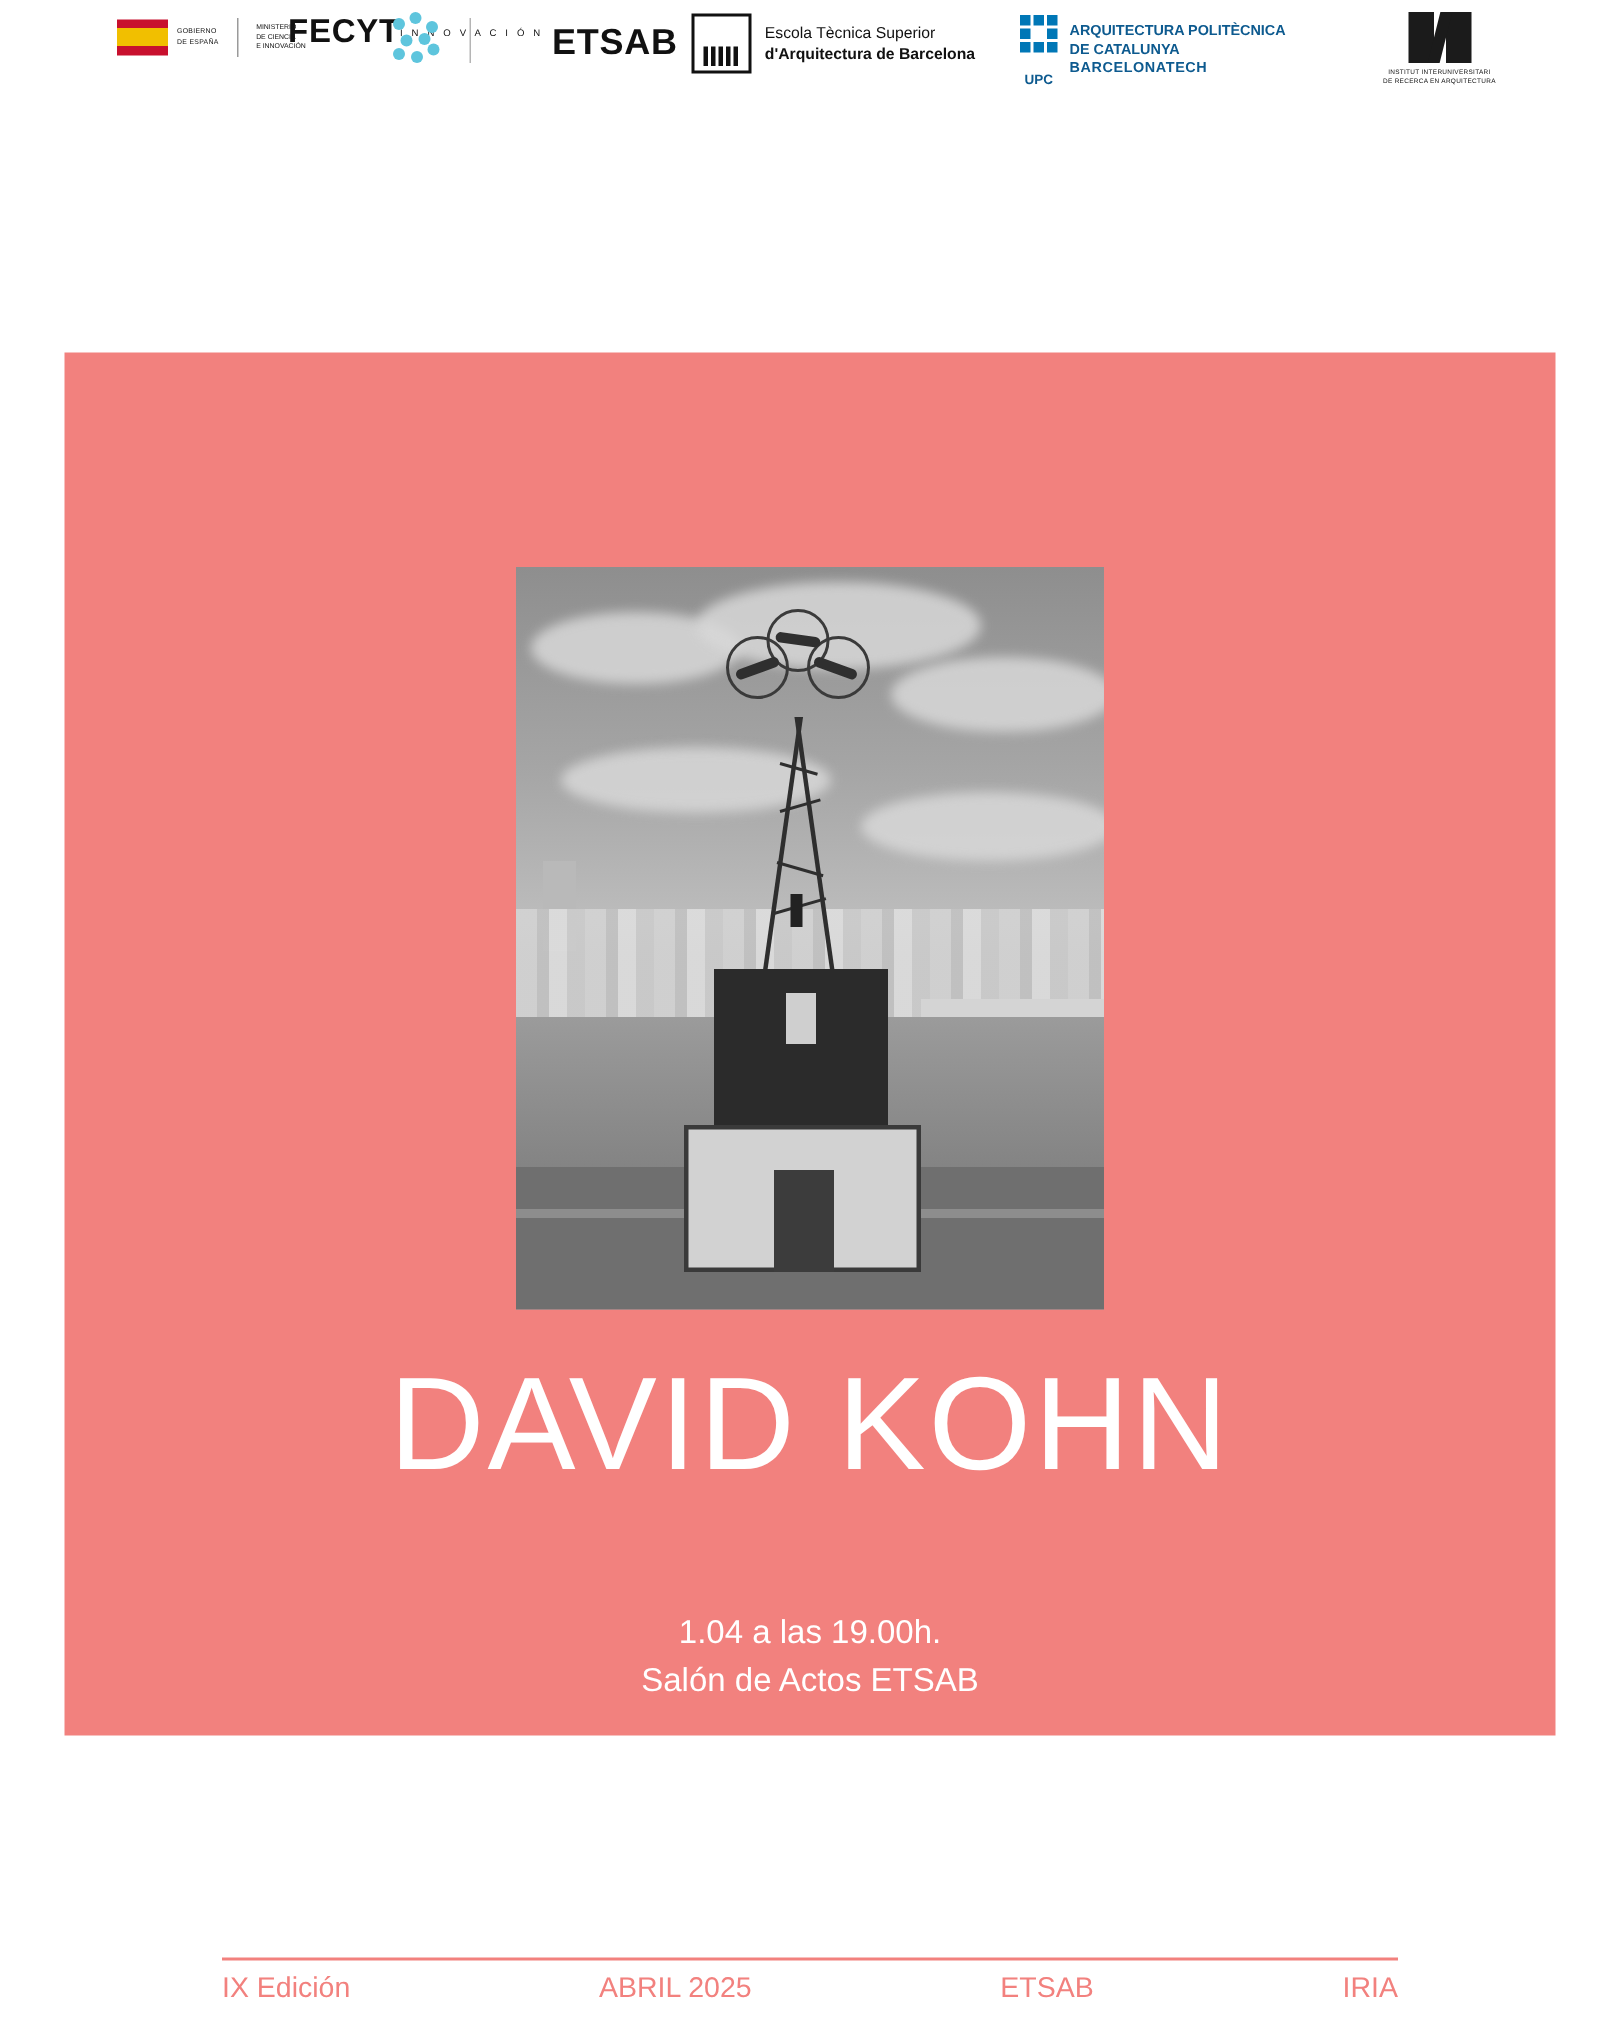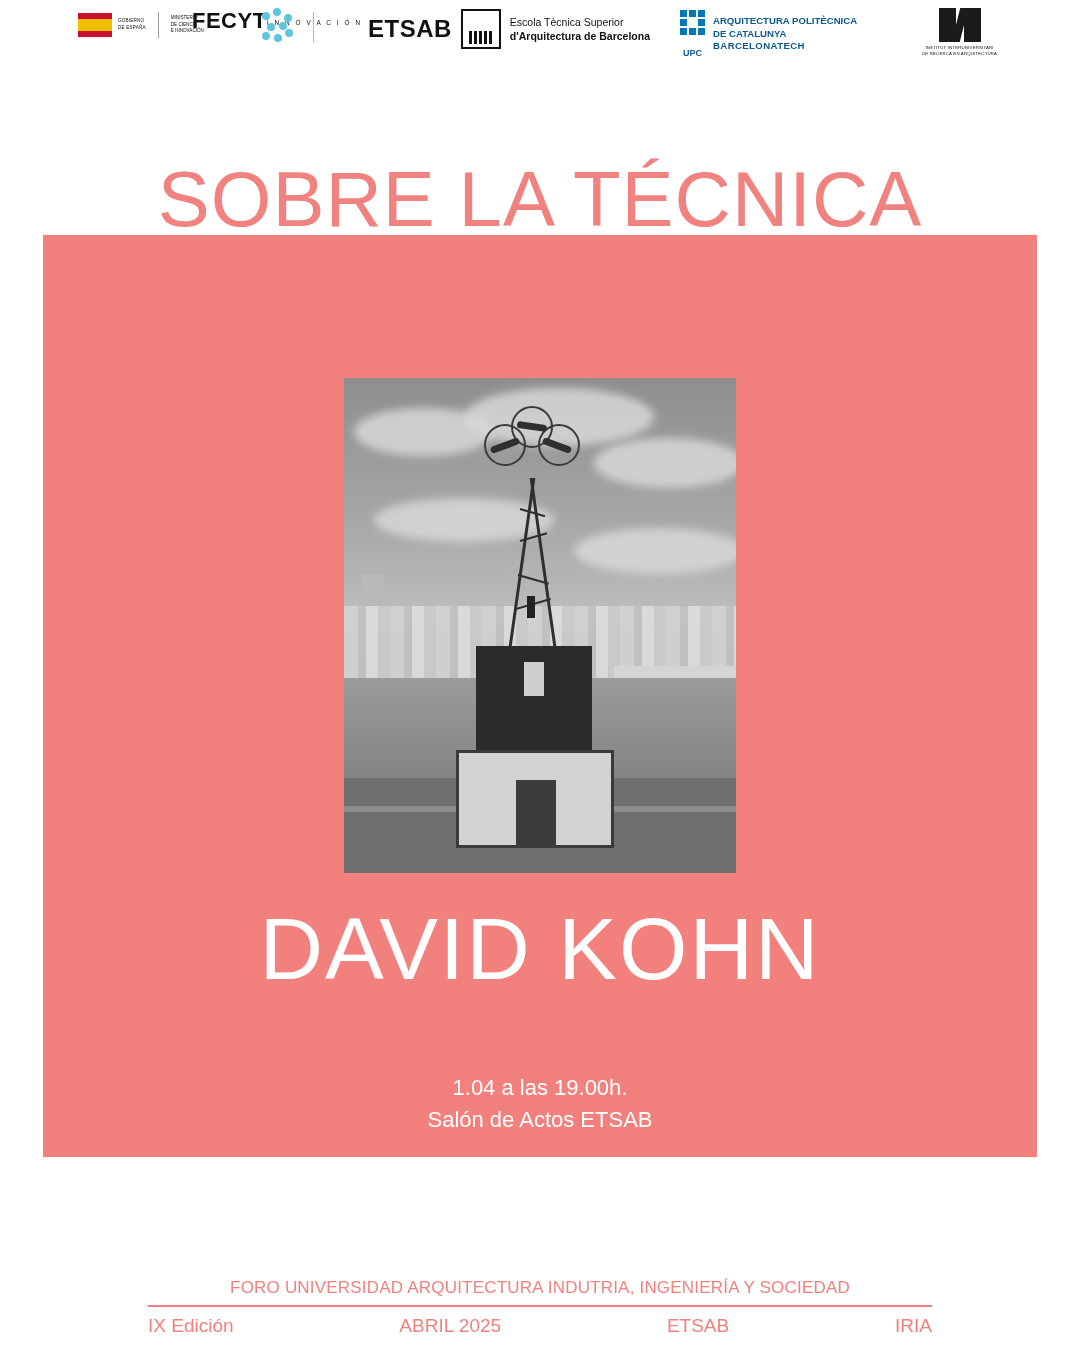--- a/index.html
+++ b/index.html
@@ -230,21 +230,20 @@
           <div class="slash"></div>
           <div class="blk"></div>
       </div>
       <div class="ria-txt">
         <div>INSTITUT INTERUNIVERSITARI</div>
         <div>DE RECERCA EN ARQUITECTURA</div>
       </div>
     </div>
   </div>
 
-  <div class="title-main">SOBRE LA TÉCNICA</div>
   <div class="salmon-panel"></div>
 
   <div class="photo-frame">
     <div class="sky"></div>
     <div class="cloud" style="left:10px;top:30px;width:140px;height:48px"></div>
     <div class="cloud" style="left:120px;top:10px;width:190px;height:58px"></div>
     <div class="cloud" style="left:250px;top:60px;width:150px;height:50px"></div>
     <div class="cloud" style="left:30px;top:120px;width:180px;height:44px"></div>
     <div class="cloud" style="left:230px;top:150px;width:170px;height:46px"></div>
     <div class="tower"></div>
@@ -309,21 +308,20 @@
     
     
     
     
     
 
     
     
   </div>
 
-  <div class="foro">FORO UNIVERSIDAD ARQUITECTURA INDUTRIA, INGENIERÍA Y SOCIEDAD</div>
   <div class="rule"></div>
   <div class="foot-row">
     <span>IX Edición</span>
     <span>ABRIL 2025</span>
     <span>ETSAB</span>
     <span>IRIA</span>
   </div>
 
 </div>
 

